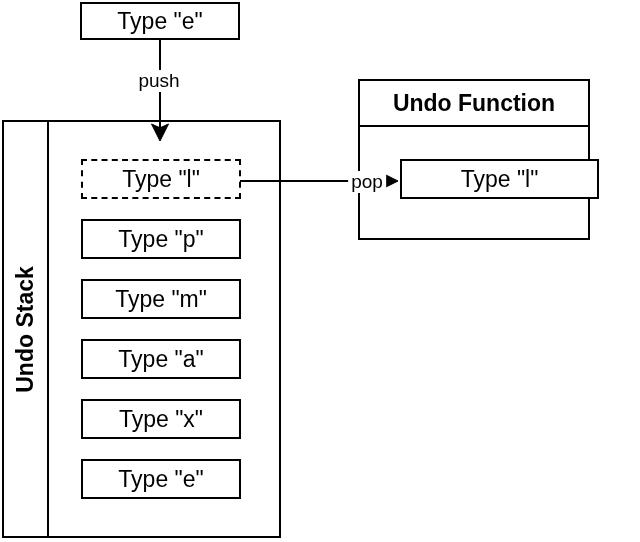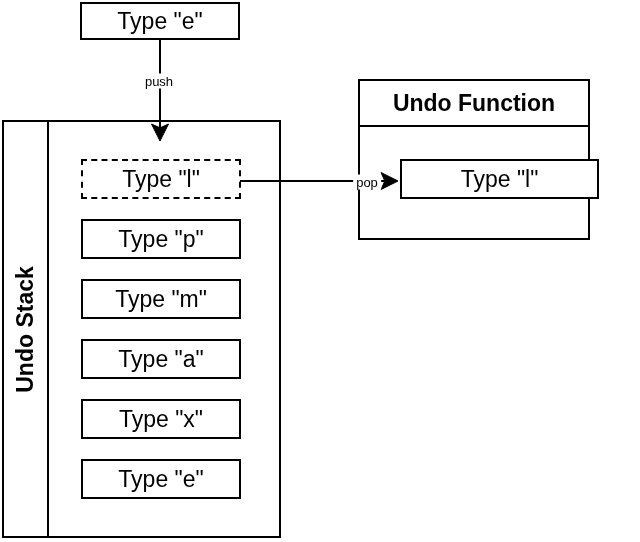--- a/index.html
+++ b/index.html
@@ -103,21 +103,21 @@
     pointer-events: none;
     z-index: 4;
   }
   .arrows line { stroke: #000000; stroke-width: 2; }
   .arrows path { fill: #000000; stroke: #000000; stroke-width: 1; }
   .edge-label {
     position: absolute;
     transform: translate(-50%, -50%);
     background: #ffffff;
     padding: 0 3px;
-    font-size: 13px;
+    font-size: 19px;
     white-space: nowrap;
     z-index: 5;
   }
   .push-label { left: 159px; top: 81px; }
   .pop-label  { left: 320px; top: 182px; margin-left: 47px; }
 </style>
 </head>
 <body>
 
 <div class="canvas">

